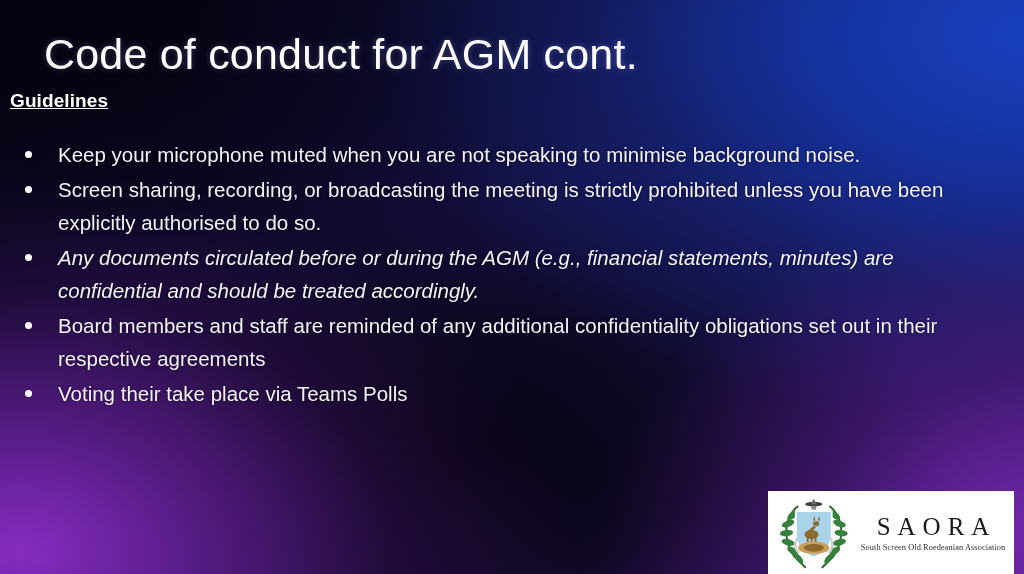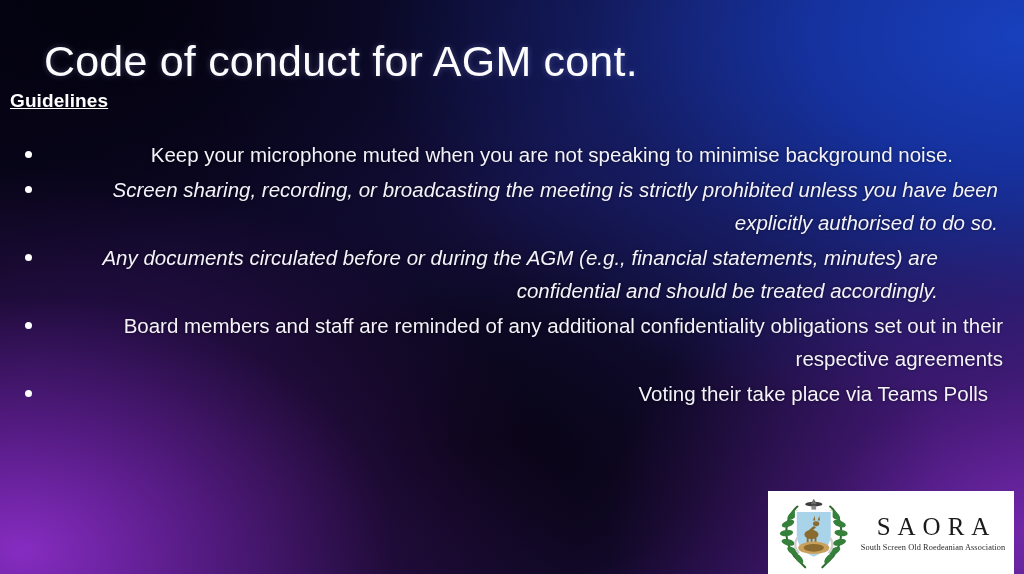--- a/index.html
+++ b/index.html
@@ -29,21 +29,20 @@
     position: absolute;
     left: 44px;
     top: 32px;
     font-size: 43px;
     line-height: 1.06;
     font-weight: 400;
     letter-spacing: 0.2px;
     color: #fdfdff;
     text-shadow: 0 0 6px rgba(180,190,255,0.30);
     white-space: nowrap;
-    margin-top: 7px;
   }
 
   
   .subhead {
     position: absolute;
     left: 10px;
     top: 90px;
     font-size: 19px;
     font-weight: bold;
     color: #ffffff;
@@ -53,21 +52,20 @@
 
   
   .bullets {
     position: absolute;
     left: 10px;
     top: 138px;
     width: 1000px;
     margin: 0;
     padding: 0;
     list-style: none;
-    text-align: right;
   }
   .bullet {
     position: relative;
     padding-left: 48px;
     margin: 0 0 1px 0;
     font-size: 20.5px;
     line-height: 33.5px;
     color: #f4f3fb;
     text-shadow: 0 0 3px rgba(0,0,0,0.55);
   }
@@ -79,21 +77,21 @@
     height: 7px;
     border-radius: 50%;
     background: #ffffff;
   }
   .bullet .txt {
     display: block;
     max-width: 930px;
   }
   
   .bullet.w1 .txt { max-width: 895px; }
-  .bullet.w2 .txt { max-width: 940px; font-style: italic; }
+  .bullet.w2 .txt { max-width: 940px; }
   .bullet.w3 .txt { max-width: 945px; }
   .bullet.w4 .txt { max-width: 880px; font-style: italic; }
   .bullet.w5 .txt { max-width: 945px; }
 
   
   .logo-box {
     position: absolute;
     left: 768px;
     top: 491px;
     width: 246px;

